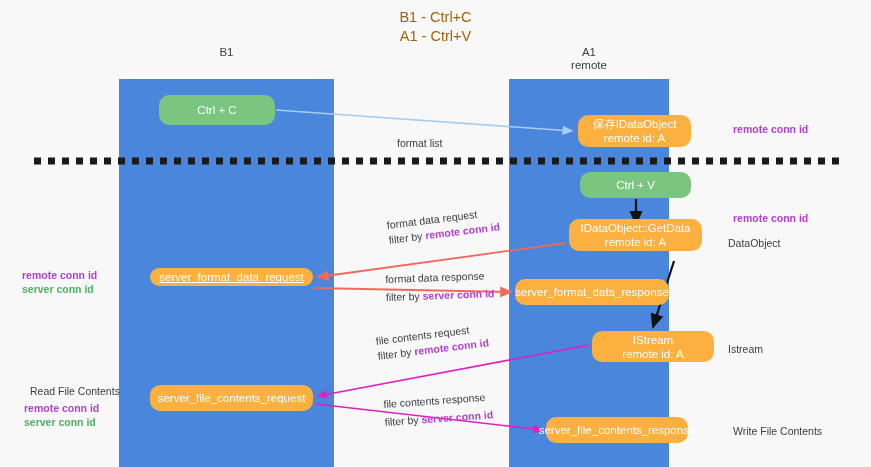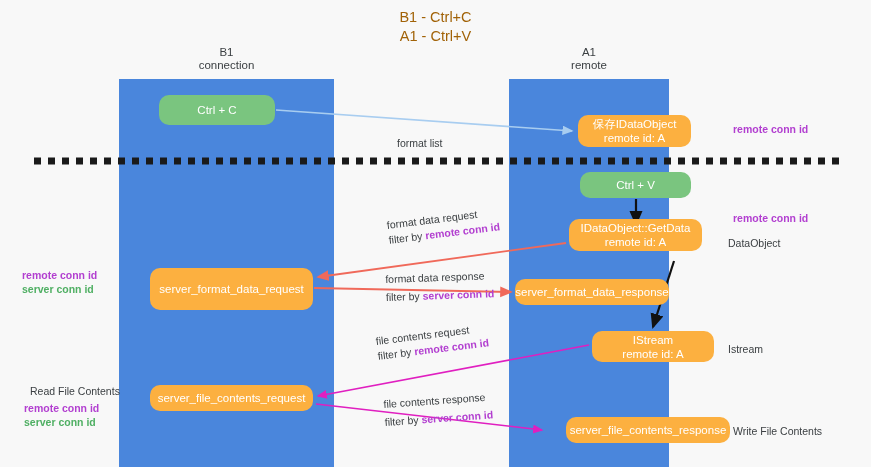--- a/index.html
+++ b/index.html
@@ -41,25 +41,25 @@
     text-align:center;
     border-radius:10px;
   }
   .green{background:#7ac57f;}
   .orange{background:#fcb040;}
 
   #box-ctrlc{left:159px;top:95px;width:116px;height:30px;}
   #box-dataobject{left:578px;top:115px;width:113px;height:32px;}
   #box-ctrlv{left:580px;top:172px;width:111px;height:26px;}
   #box-getdata{left:569px;top:219px;width:133px;height:32px;}
-  #box-fmt-req{left:150px;top:268px;width:163px;height:42px;}
+  #box-fmt-req{left:150px;top:268px;width:163px;height:18px;text-decoration:underline;}
   #box-fmt-resp{left:515px;top:279px;width:154px;height:26px;}
   #box-istream{left:592px;top:331px;width:122px;height:31px;}
   #box-file-req{left:150px;top:385px;width:163px;height:26px;}
-  #box-file-resp{left:546px;top:417px;width:164px;height:26px;margin-left:20px;}
+  #box-file-resp{left:546px;top:417px;width:142px;height:26px;}
 
   
   .side{position:absolute;font-size:10.5px;line-height:14px;}
   .purple{color:#b23fd0;font-weight:bold;}
   .green-t{color:#4faf63;font-weight:bold;}
   .plain{color:#3c4043;font-weight:normal;}
 
   #lbl-remote-1{left:733px;top:122px;}
   #lbl-remote-2{left:733px;top:211px;}
   #lbl-dataobject{left:728px;top:236px;}
@@ -88,21 +88,20 @@
 
 <div id="stage">
 
   <div id="title">
     <span>B1 - Ctrl+C</span>
     <span>A1 - Ctrl+V</span>
   </div>
 
   <div id="head-b1" class="lane-head">
     <span>B1</span>
-    <span class="l2">connection</span>
   </div>
   <div id="head-a1" class="lane-head">
     <span>A1</span>
     <span class="l2">remote</span>
   </div>
 
   <div id="lane-b1" class="lane"></div>
   <div id="lane-a1" class="lane"></div>
 
   <svg id="wires" viewBox="0 0 871 467">

